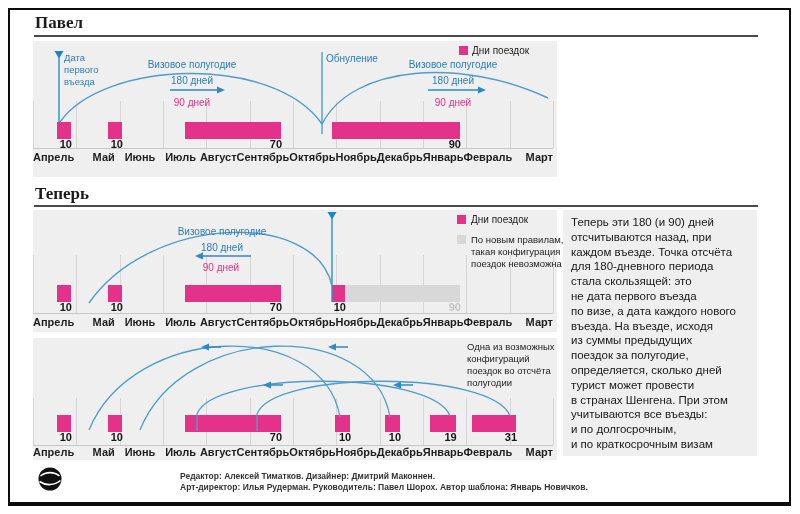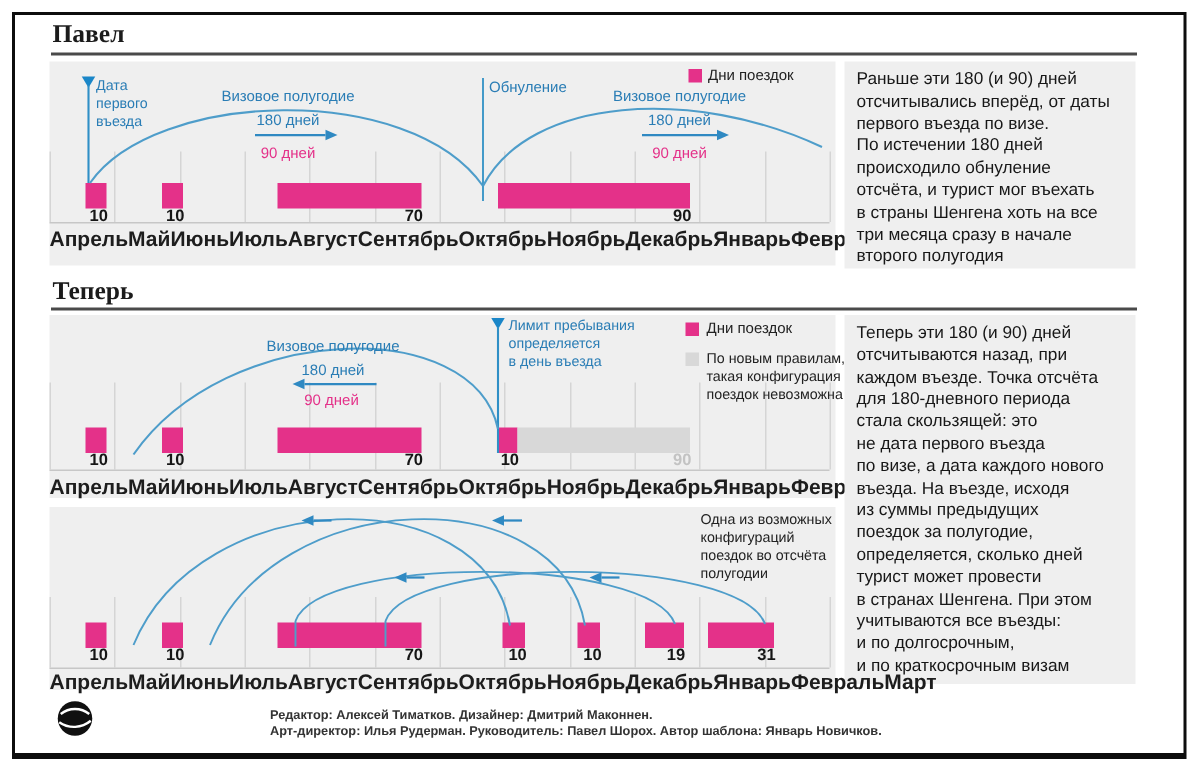--- a/index.html
+++ b/index.html
@@ -15,21 +15,21 @@
   .tick{position:absolute;top:0;bottom:0;width:1px;background:#d5d5d5;}
   .baseline{position:absolute;left:0;width:520px;height:1px;background:#c7c7c7;}
   .bars{position:absolute;left:0;width:520px;height:17px;}
   .bar{position:absolute;top:0;height:17px;}
   .bar.pink{background:#e43189;}
   .bar.gray{background:#d8d8d8;}
   .bar-label{position:absolute;right:-1px;top:17px;font-size:11px;font-weight:bold;
              color:#161616;line-height:11px;white-space:nowrap;}
   .bar.gray .bar-label{color:#c3c3c3;}
   .months{position:absolute;left:0;width:520px;display:flex;}
-  .month{flex:1;text-align:center;font-size:14px;font-weight:bold;color:#1d1d1d;white-space:nowrap;}
+  .month{flex:1;text-align:right;font-size:11px;font-weight:bold;color:#1d1d1d;white-space:nowrap;}
   .overlay{position:absolute;overflow:visible;pointer-events:none;}
   .note{position:absolute;white-space:pre-line;}
   .blue{color:#2a7db5;}
   .pinktxt{color:#e43189;}
   .blacktxt{color:#222222;}
   .small-note{font-size:9.5px;line-height:12px;}
   .arc-title{font-size:10px;text-align:center;width:140px;}
   .arc-days{font-size:10px;text-align:center;width:80px;}
   .legend-sq{position:absolute;width:9px;height:9px;}
   .legend-label{position:absolute;font-size:10px;color:#222;white-space:pre-line;line-height:12px;}
@@ -116,29 +116,20 @@
   <div class="note blue arc-title" style="left:122px;top:59px;">Визовое полугодие</div>
   <div class="note blue arc-days" style="left:152px;top:75px;">180 дней</div>
   <div class="note pinktxt arc-days" style="left:152px;top:97px;">90 дней</div>
   <div class="note blue arc-title" style="left:383px;top:59px;">Визовое полугодие</div>
   <div class="note blue arc-days" style="left:413px;top:75px;">180 дней</div>
   <div class="note pinktxt arc-days" style="left:413px;top:97px;">90 дней</div>
 
   <div class="legend-sq" style="left:459px;top:46px;background:#e43189;"></div>
   <div class="legend-label" style="left:472px;top:45px;">Дни поездок</div>
 
-  <div class="desc" style="left:563px;top:41px;width:182px;height:133px;line-height:14.8px;">Раньше эти 180 (и 90) дней
-отсчитывались вперёд, от даты
-первого въезда по визе.
-По истечении 180 дней
-происходило обнуление
-отсчёта, и турист мог въехать
-в страны Шенгена хоть на все
-три месяца сразу в начале
-второго полугодия</div>
 
   <div class="sec-title" style="top:184px;">Теперь</div>
   <div class="rule" style="top:205px;"></div>
 
   <div class="panel" style="left:33px;top:210px;width:524px;height:122px;">
     <div class="ticks" style="top:45px;height:58px;">
         <div class="tick" style="left: 0%;"></div>
         <div class="tick" style="left: 8.33333%;"></div>
         <div class="tick" style="left: 16.6667%;"></div>
         <div class="tick" style="left: 25%;"></div>
@@ -187,23 +178,20 @@
   </div>
 
   <svg class="overlay" style="left:33px;top:210px;" width="524" height="122" viewBox="0 0 524 122">
     <polygon points="294.5,2 303.5,2 299,9.5" fill="#1a86c8"></polygon>
     <line x1="299" y1="8" x2="299" y2="92" stroke="#2f8fc6" stroke-width="1.4"></line>
     <path d="M 299,76 C 283,0 118,4 56,93" fill="none" stroke="#4e9dca" stroke-width="1.4"></path>
     <line x1="170" y1="46" x2="218" y2="46" stroke="#2f89c2" stroke-width="1.5"></line>
     <polygon points="170,42.5 162,46 170,49.5" fill="#2f89c2"></polygon>
   </svg>
 
-  <div class="note blue small-note" style="left:339px;top:212px;">Лимит пребывания
-определяется
-в день въезда</div>
   <div class="note blue arc-title" style="left:152px;top:226px;">Визовое полугодие</div>
   <div class="note blue arc-days" style="left:182px;top:242px;">180 дней</div>
   <div class="note pinktxt arc-days" style="left:181px;top:262px;">90 дней</div>
 
   <div class="legend-sq" style="left:457px;top:215px;background:#e43189;"></div>
   <div class="legend-label" style="left:471px;top:214px;">Дни поездок</div>
   <div class="legend-sq" style="left:457px;top:235px;background:#d8d8d8;"></div>
   <div class="legend-label" style="left:471px;top:234px;font-size:9.5px;">По новым правилам,
 такая конфигурация
 поездок невозможна</div>

